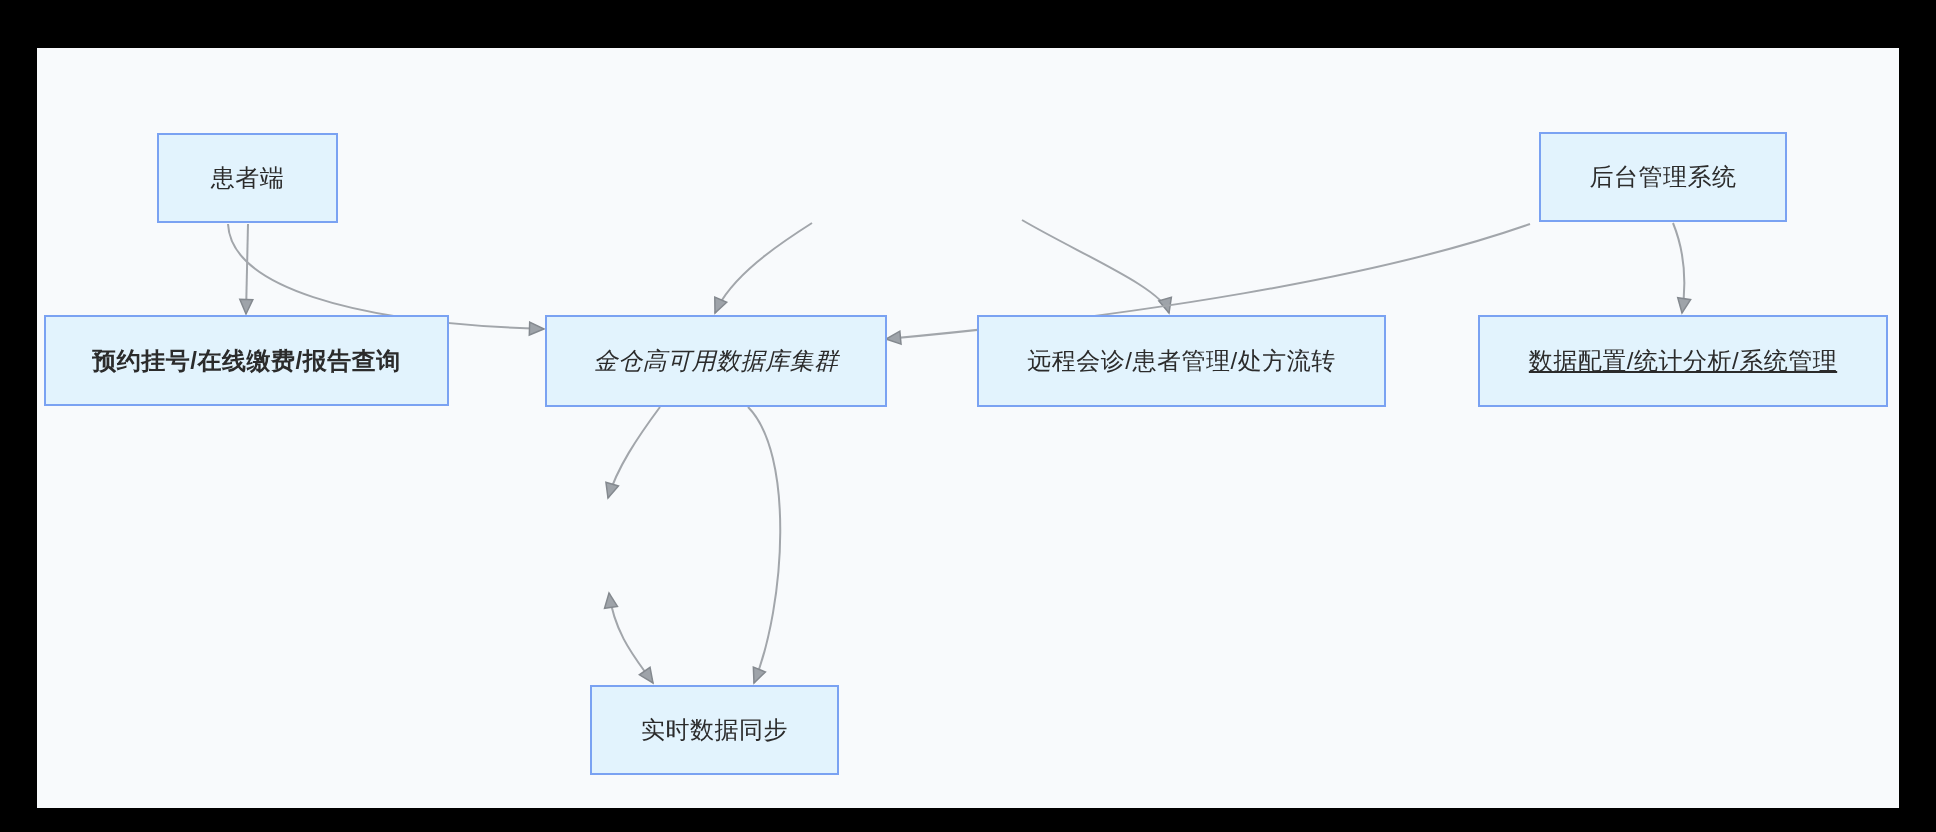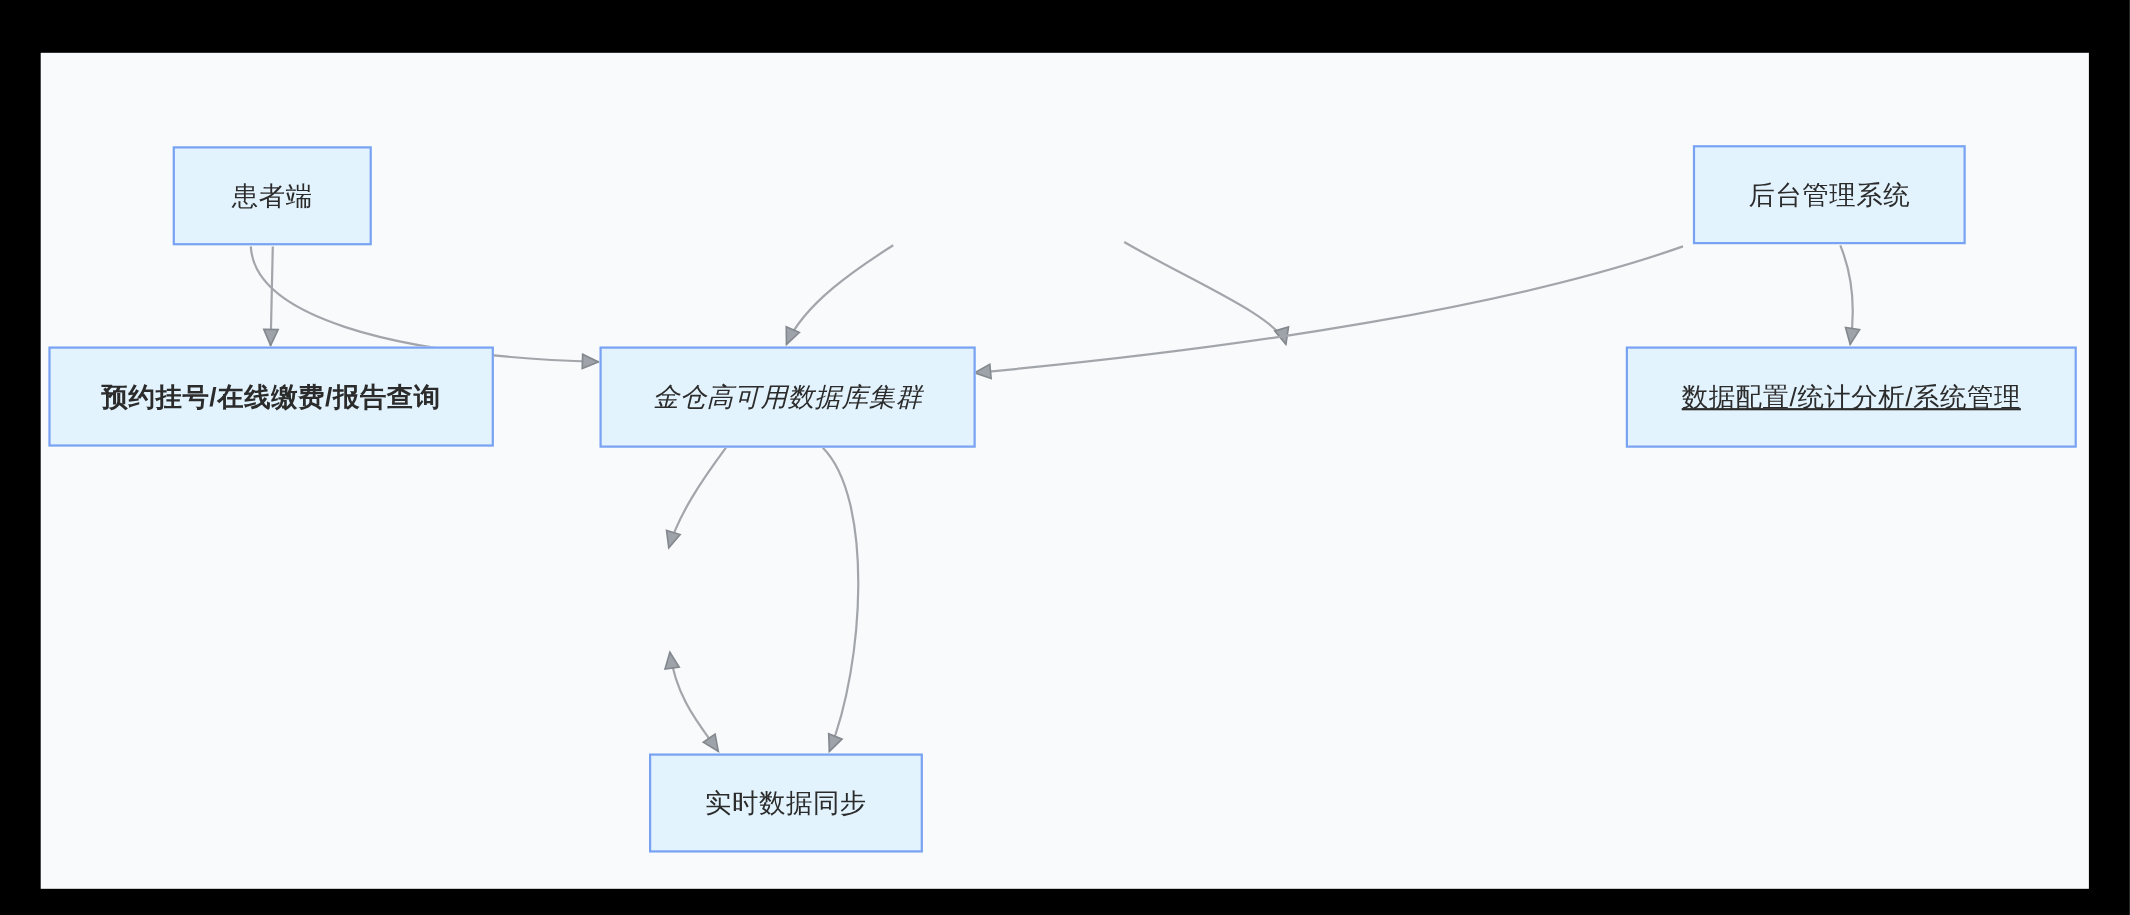--- a/index.html
+++ b/index.html
@@ -73,19 +73,20 @@
 
   <div class="node" style="left:120px; top:85px; width:181px; height:90px;">患者端</div>
 
 
   <div class="node" style="left:1502px; top:84px; width:248px; height:90px;">后台管理系统</div>
 
   <div class="node" style="left:7px; top:267px; width:405px; height:91px;font-weight:bold;">预约挂号/在线缴费/报告查询</div>
 
   <div class="node" style="left:508px; top:267px; width:342px; height:92px;font-style:italic;">金仓高可用数据库集群</div>
 
+  <div class="node" style="left:940px; top:267px; width:409px; height:92px;">远程会诊/患者管理/处方流转</div>
 
   <div class="node" style="left:1441px; top:267px; width:410px; height:92px;text-decoration:underline;">数据配置/统计分析/系统管理</div>
 
 
   <div class="node" style="left:553px; top:637px; width:249px; height:90px;">实时数据同步</div>
 
 </div>
 
 </body></html>

